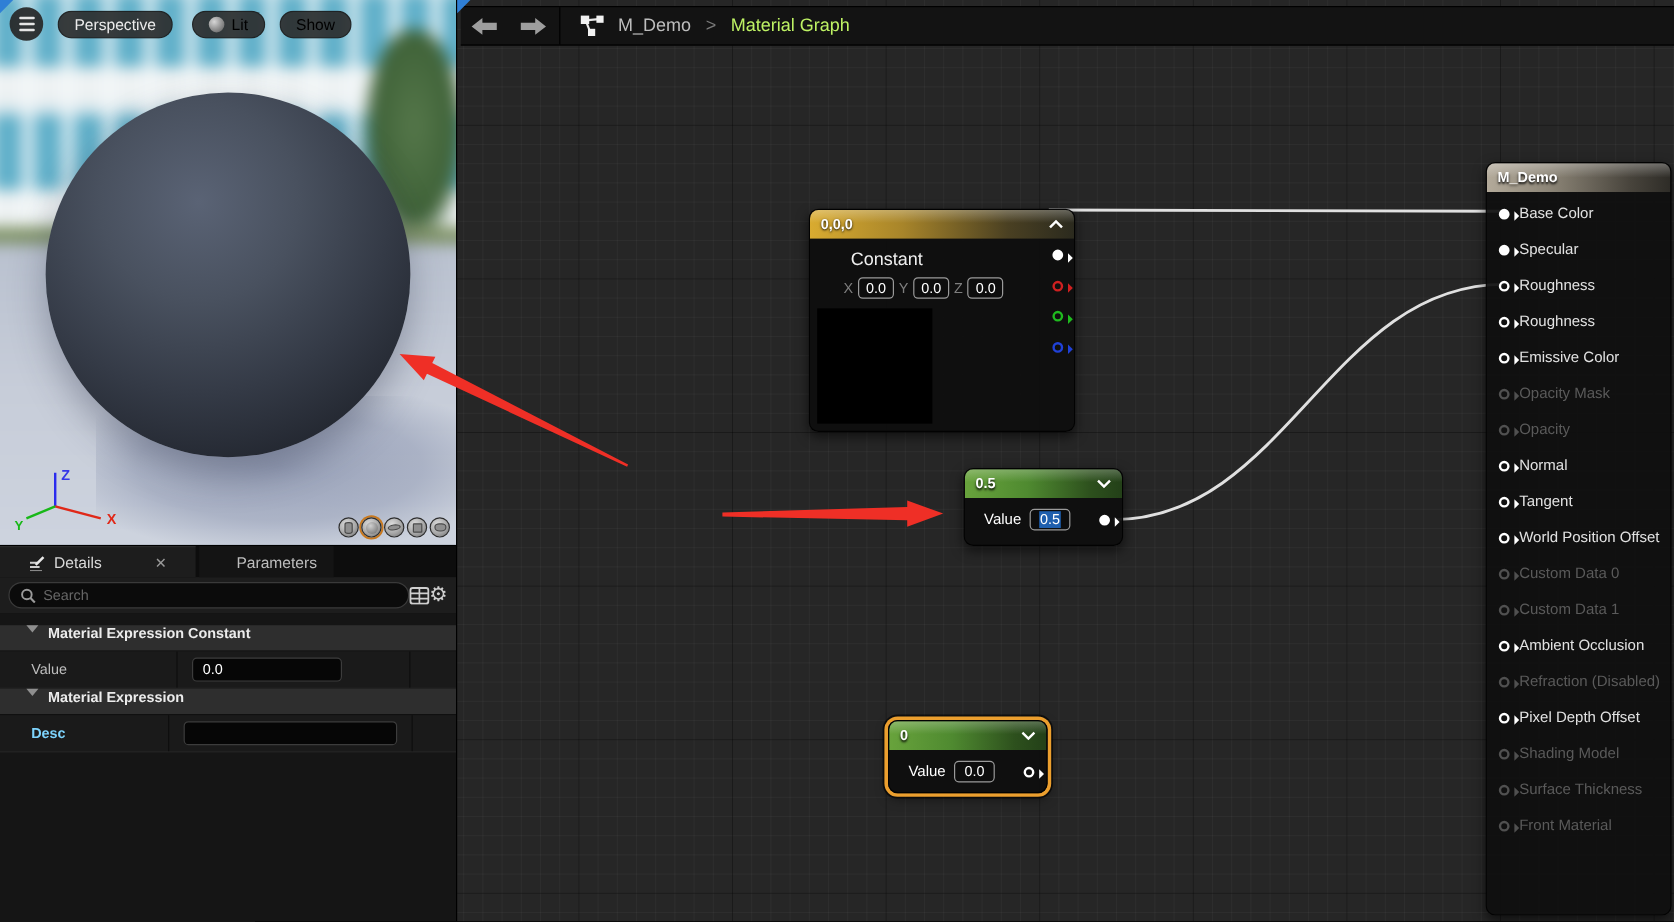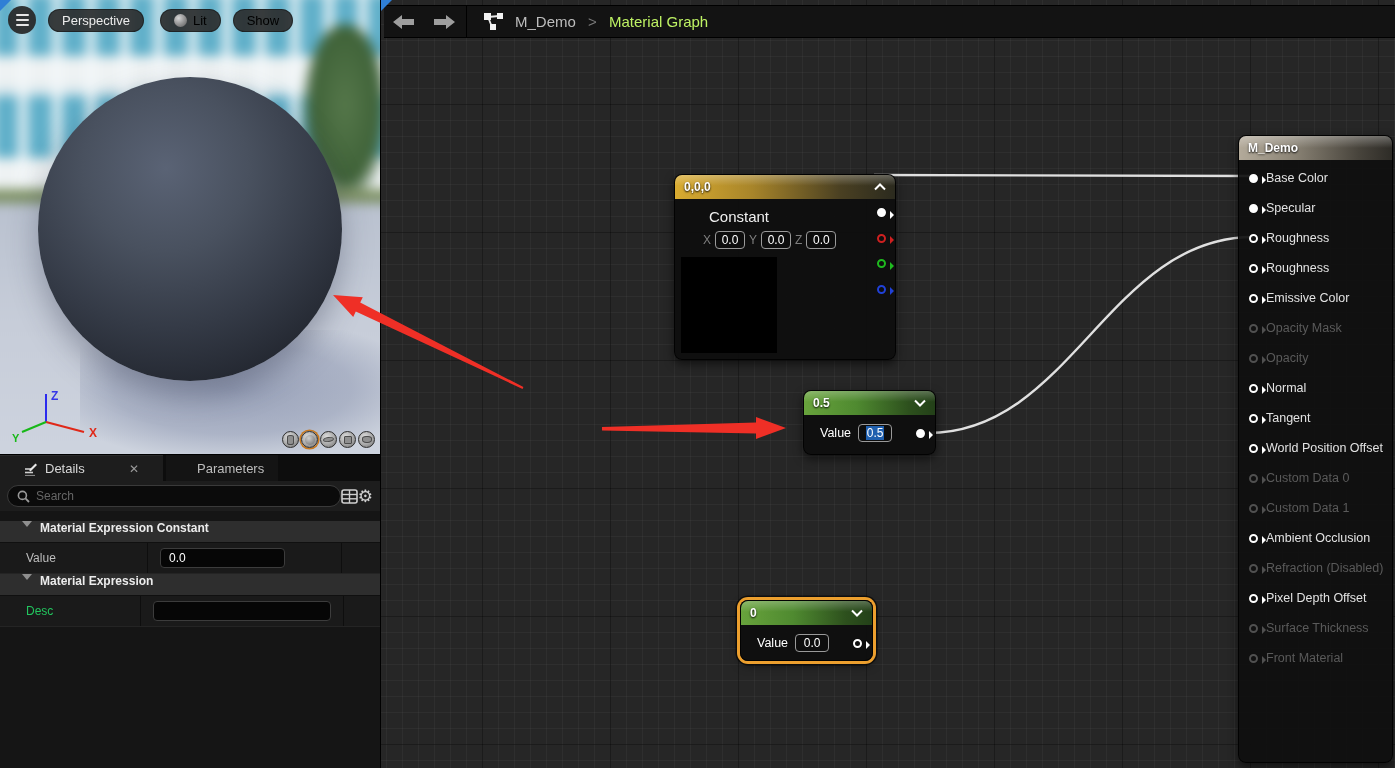--- a/index.html
+++ b/index.html
@@ -264,21 +264,21 @@
         <input class="prop-input w-value" value="0.0" style="">
       </div>
       <div class="prop-extra"></div>
     </div>
 
     <div class="sec-head">
       <span class="sec-tri"></span>
       <span>Material Expression</span>
     </div>
     <div class="prop-row">
-      <div class="prop-label" style="color:#22c55e;">Desc</div>
+      <div class="prop-label" style="color:#7dd3fc;font-weight:bold;">Desc</div>
       <div class="prop-value">
         <input class="prop-input w-desc" value="" style="">
       </div>
       <div class="prop-extra"></div>
     </div>
   </div>
 
   <div id="graph" class="panel">
 
     <svg class="wire-layer" width="1015" height="768">
@@ -433,20 +433,24 @@
           <div class="res-row disabled">
             <span class="pin"></span>
             <span>Refraction (Disabled)</span>
           </div>
           <div class="res-row">
             <span class="pin"></span>
             <span>Pixel Depth Offset</span>
           </div>
           <div class="res-row disabled">
             <span class="pin"></span>
+            <span>Shading Model</span>
+          </div>
+          <div class="res-row disabled">
+            <span class="pin"></span>
             <span>Surface Thickness</span>
           </div>
           <div class="res-row disabled">
             <span class="pin"></span>
             <span>Front Material</span>
           </div>
         </div>
     </div>
   </div>
 

